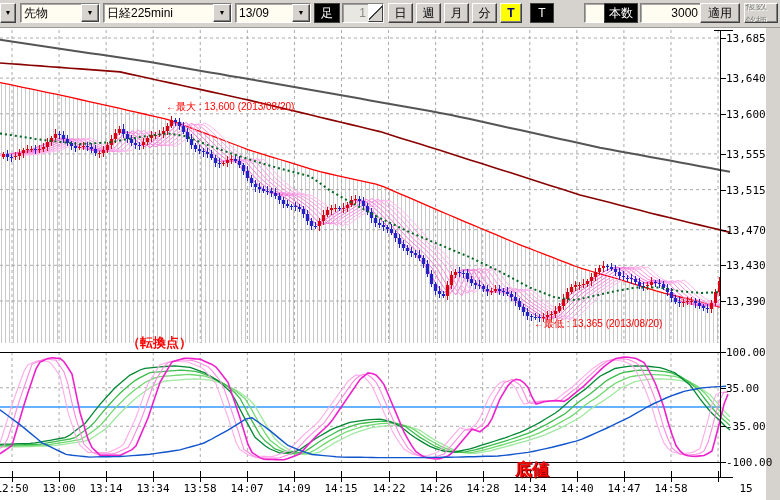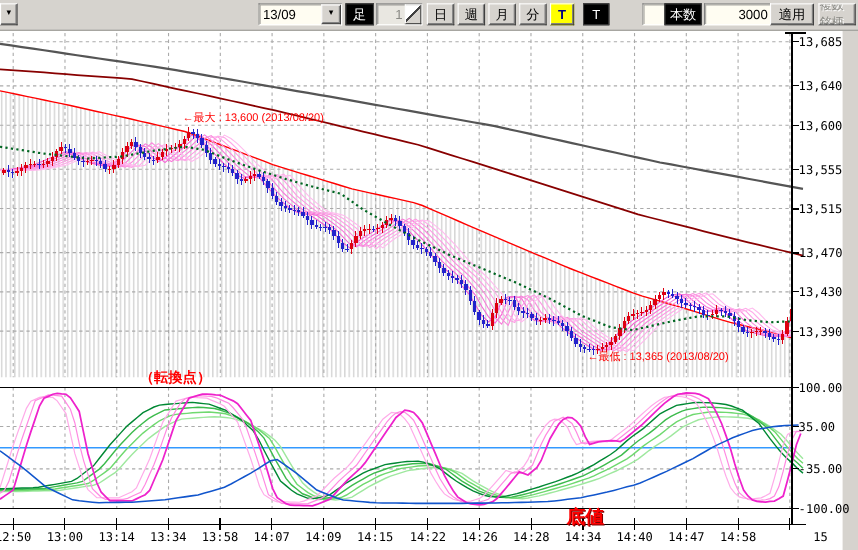--- a/index.html
+++ b/index.html
@@ -48,21 +48,29 @@
              border:1px solid;border-color:#fff #404040 #404040 #fff;box-shadow:inset -1px -1px 0 #808080}
 </style>
 </head>
 <body>
 
 <div id="toolbar">
   <div class="ctl drop" style="left:0;width:16px">
       <span>▼</span>
     </div>
 
-
+  <div class="ctl combo" style="left:20px;width:80px">
+    <span class="val">先物</span>
+    <span class="drop">▼</span>
+  </div>
+
+  <div class="ctl combo" style="left:103px;width:129px">
+    <span class="val">日経225mini</span>
+    <span class="drop">▼</span>
+  </div>
 
   <div class="ctl combo" style="left:235px;width:76px">
     <span class="val">13/09</span>
     <span class="drop">▼</span>
   </div>
 
   <div class="ctl blackbox" style="left:314px;width:26px">足</div>
 
   <div class="ctl numfield disabledfield" style="left:342px;width:42px">
     <span class="num">1</span>

